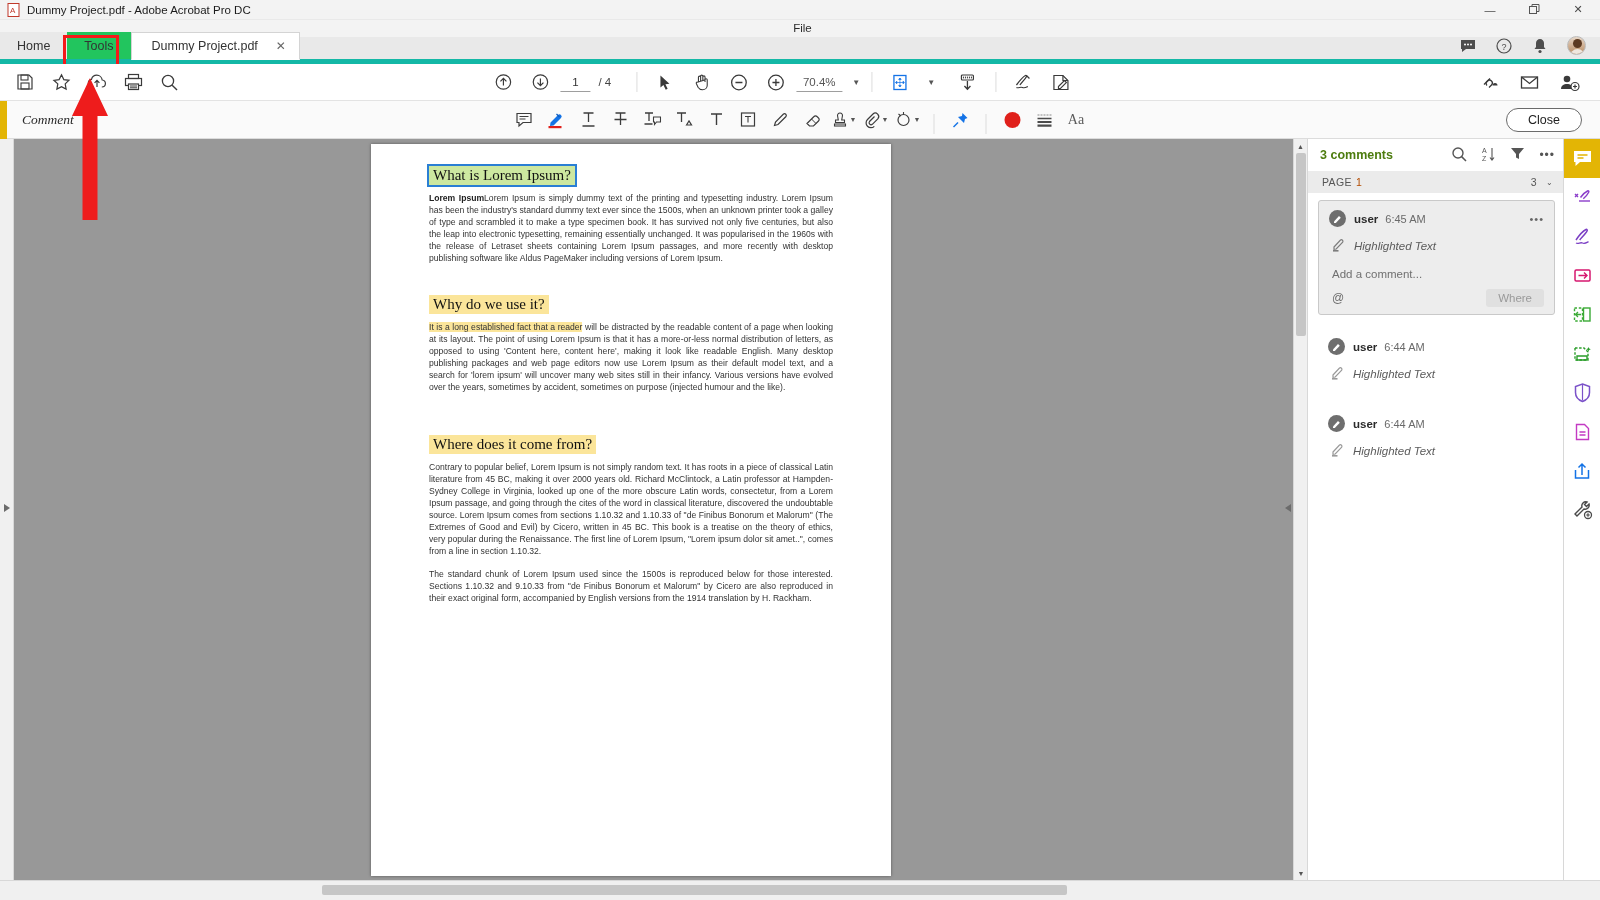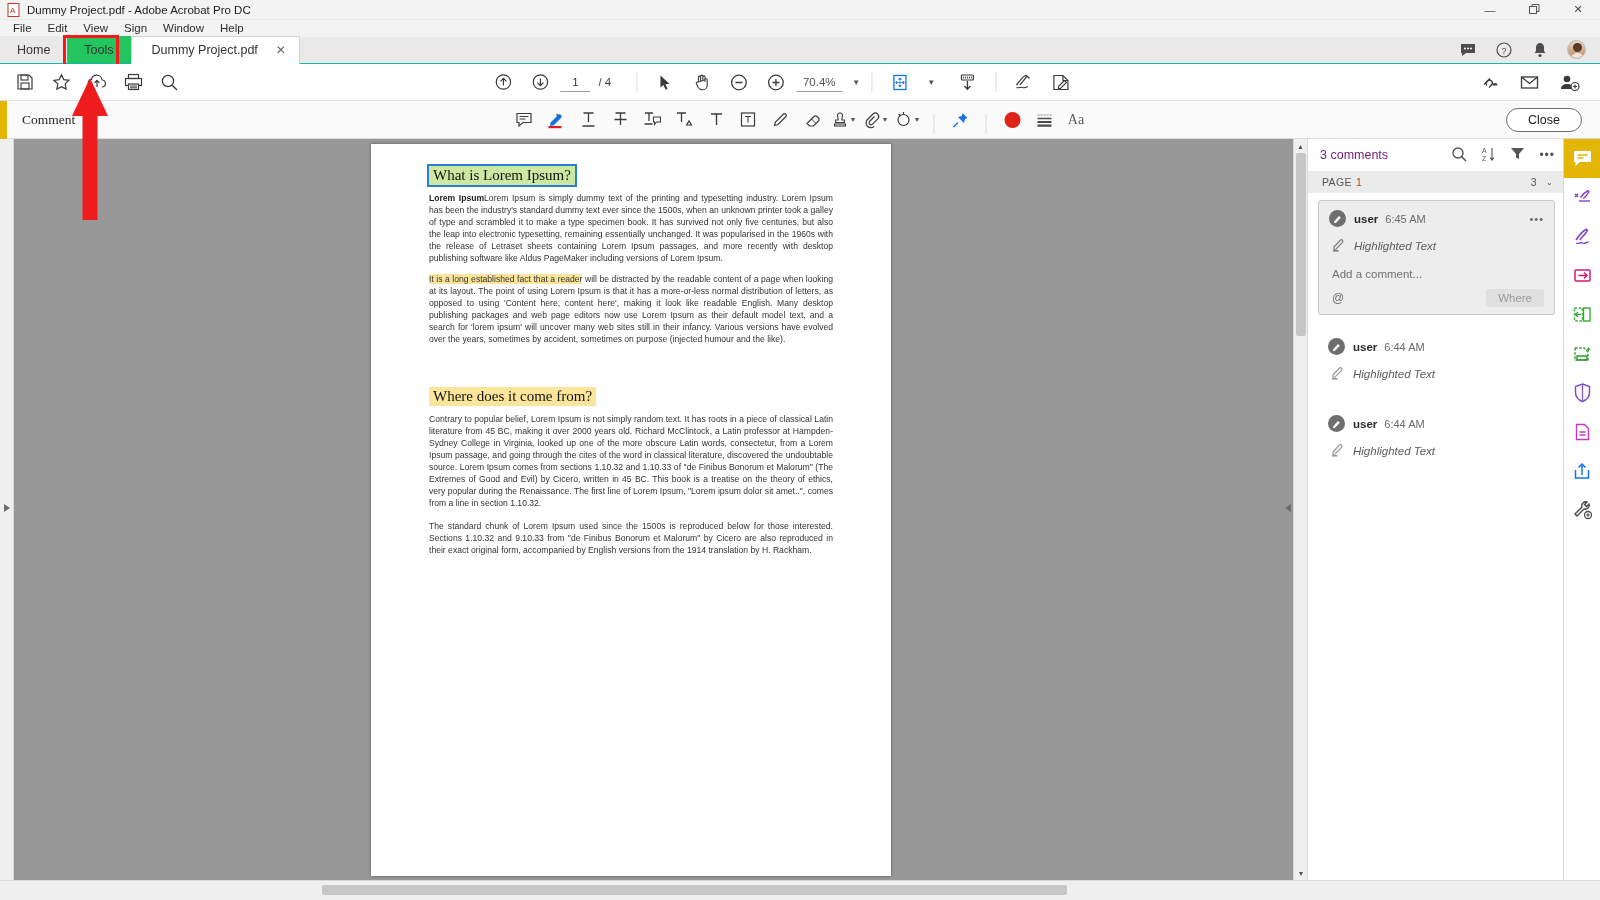--- a/index.html
+++ b/index.html
@@ -14,25 +14,25 @@
 
   
   .titlebar{ height:20px; display:flex; align-items:center; background:#f3f3f3; border-bottom:1px solid #e9e9e9; }
   .titlebar .appicon{ width:14px; height:14px; margin:0 6px 0 7px; position:relative; }
   .titlebar .appicon svg{ display:block; }
   .titlebar .title{ font-size:11.5px; color:#1b1b1b; }
   .wincontrols{ margin-left:auto; display:flex; height:20px; }
   .wincontrols div{ width:44px; height:20px; display:flex; align-items:center; justify-content:center; color:#4a4a4a; font-size:11px; }
 
   
-  .menubar{ height:17px; display:flex; align-items:center; padding-left:5px; background:#f3f3f3; }
+  .menubar{ height:17px; display:flex; align-items:center; padding-left:5px; background:#f3f3f3;flex-direction:column; }
   .menubar span{ font-size:11.5px; color:#2b2b2b; padding:0 8px; line-height:17px; }
 
   
-  .tabstrip{ height:27px; background:#e9e9e9; display:flex; align-items:flex-end; position:relative; border-bottom:1px solid #14b8a6; }
+  .tabstrip{ height:27px; background:#e9e9e9; display:flex; align-items:flex-end; position:relative; border-bottom:5px solid #14b8a6; }
   .tab{ height:27px; display:flex; align-items:center; padding:0 17px; font-size:12.5px; color:#333; position:relative; }
   .tab.home{ background:#e9e9e9; }
   .tab.tools{ background:#22c55e; }
   .tab.active{ background:#ffffff; padding:0 13px 0 20px; border-top:1px solid #d4d4d4; border-left:1px solid #d4d4d4; border-right:1px solid #d4d4d4; border-bottom:1px solid #fff; height:28px; margin-bottom:-1px; }
   .tab .closex{ margin-left:18px; font-size:12px; color:#666; }
   .tab-highlight{ position:absolute; border:3px solid #f51a1a; left:63px; top:-2px; width:56px; height:34px; box-sizing:border-box; pointer-events:none; }
   .tabright{ margin-left:auto; display:flex; align-items:center; gap:18px; padding-right:14px; height:27px; }
   .tabright .ic{ width:18px; height:18px; display:flex; align-items:center; justify-content:center; color:#4d4d4d; }
   .avatar{ width:19px; height:19px; border-radius:50%; background:linear-gradient(#e7d7c8,#b98c63); border:1px solid #bbb; position:relative; overflow:hidden; }
   .avatar:after{ content:""; position:absolute; width:9px; height:9px; border-radius:50%; background:#5c3a22; left:5px; top:2px; }
@@ -46,21 +46,21 @@
   .pagebox{ width:30px; height:19px; border-bottom:1px solid #9e9e9e; text-align:center; font-size:11.5px; color:#333; line-height:19px; }
   .pagetot{ font-size:11.5px; color:#444; margin:0 14px 0 5px; }
   .vsep{ width:1px; height:20px; background:#dcdcdc; margin:0 8px; }
   .zoombox{ width:46px; height:19px; border-bottom:1px solid #9e9e9e; font-size:11.5px; color:#555; text-align:center; line-height:19px; }
   .caret{ font-size:8px; color:#555; margin-left:7px; }
   .tool-right{ margin-left:auto; display:flex; align-items:center; gap:6px; padding-right:14px; }
 
   
   .commentbar{ height:38px; background:#fafafa; border-bottom:1px solid #dcdcdc; display:flex; align-items:center; position:relative; }
   .cb-accent{ width:7px; height:38px; background:#e3b505; }
-  .cb-title{ font-size:13.5px; color:#2b2b2b; padding-left:15px; font-family:"Liberation Serif", serif; }
+  .cb-title{ font-size:13.5px; color:#2b2b2b; padding-left:15px; font-family:"Liberation Serif", serif;font-style:italic; }
   .cb-tools{ position:absolute; left:50%; transform:translateX(-50%); display:flex; align-items:flex-end; gap:3px; }
   .cbtn{ width:29px; height:28px; display:flex; align-items:center; justify-content:center; color:#3c3c3c; border-radius:3px; position:relative; }
   .cbtn .dc{ font-size:7px; color:#555; margin-left:1px; }
   .closebtn{ margin-left:auto; margin-right:18px; border:1px solid #6b6b6b; border-radius:14px; padding:4px 21px; font-size:12.5px; color:#222; background:#fff; }
 
   
   .workspace{ position:absolute; top:139px; left:0; right:0; bottom:20px; display:flex; }
   .leftrail{ width:14px; background:#f0f0f0; border-right:1px solid #d8d8d8; position:relative; }
   .leftrail .arrow{ position:absolute; top:365px; left:4px; width:0; height:0; border-left:6px solid #6b6b6b; border-top:4px solid transparent; border-bottom:4px solid transparent; }
 
@@ -75,21 +75,21 @@
   .para b{ color:#222; }
   .hl{ background:#fbe59a; }
   .docscroll{ position:absolute; right:0; top:0; width:14px; bottom:0; background:#f0f0f0; border-left:1px solid #d8d8d8; }
   .docscroll .up,.docscroll .dn{ height:14px; display:flex; align-items:center; justify-content:center; font-size:7px; color:#555; }
   .docscroll .thumb{ position:absolute; top:14px; left:2px; width:10px; height:183px; background:#c6c6c6; border-radius:2px; }
   .rightarrow{ position:absolute; right:16px; top:365px; width:0; height:0; border-right:6px solid #6b6b6b; border-top:4px solid transparent; border-bottom:4px solid transparent; }
 
   
   .cpanel{ width:256px; background:#fff; border-left:1px solid #d8d8d8; display:flex; flex-direction:column; }
   .cp-head{ height:32px; display:flex; align-items:center; padding:0 8px 0 12px; }
-  .cp-count{ font-size:12.5px; font-weight:normal; color:#701a75; }
+  .cp-count{ font-size:12.5px; font-weight:bold; color:#4d7c0f; }
   .cp-head-ic{ margin-left:auto; display:flex; gap:14px; align-items:center; color:#555; }
   .cp-pagerow{ height:22px; background:#ebebeb; display:flex; align-items:center; padding:0 10px 0 14px; font-size:10.5px; color:#555; letter-spacing:.4px; }
   .cp-pagerow .num{ color:#b34b00; margin-left:4px; }
   .cp-pagerow .cnt{ margin-left:auto; font-size:10.5px; color:#555; }
   .cp-pagerow .chev{ margin-left:9px; font-size:8px; color:#555; }
   .ccard{ margin:7px 8px 0 10px; padding:9px 10px 7px 10px; border-radius:3px; }
   .ccard.active{ background:#ededed; border:1px solid #c9c9c9; }
   .ccard-top{ display:flex; align-items:center; }
   .cavatar{ width:17px; height:17px; border-radius:50%; background:#6e6e6e; display:flex; align-items:center; justify-content:center; }
   .cname{ font-size:11.5px; font-weight:bold; color:#2b2b2b; margin-left:8px; }
@@ -430,20 +430,21 @@
 
   <div class="docarea">
     <div class="page">
       <div class="pgcontent">
 
         <div><span class="h2 green">What is Lorem Ipsum?</span></div>
         <p class="para">
           <b>Lorem Ipsum</b><span>Lorem Ipsum is simply dummy text of the printing and typesetting industry. Lorem Ipsum has been the industry's standard dummy text ever since the 1500s, when an unknown printer took a galley of type and scrambled it to make a type specimen book. It has survived not only five centuries, but also the leap into electronic typesetting, remaining essentially unchanged. It was popularised in the 1960s with the release of Letraset sheets containing Lorem Ipsum passages, and more recently with desktop publishing software like Aldus PageMaker including versions of Lorem Ipsum.</span>
         </p>
 
+        <div><span class="h2 yellow">Why do we use it?</span></div>
         <p class="para">
           <span class="hl">It is a long established fact that a reader</span><span> will be distracted by the readable content of a page when looking at its layout. The point of using Lorem Ipsum is that it has a more-or-less normal distribution of letters, as opposed to using 'Content here, content here', making it look like readable English. Many desktop publishing packages and web page editors now use Lorem Ipsum as their default model text, and a search for 'lorem ipsum' will uncover many web sites still in their infancy. Various versions have evolved over the years, sometimes by accident, sometimes on purpose (injected humour and the like).</span>
         </p>
 
         <div style="margin-top:20px"><span class="h2 yellow">Where does it come from?</span></div>
         <p class="para">Contrary to popular belief, Lorem Ipsum is not simply random text. It has roots in a piece of classical Latin literature from 45 BC, making it over 2000 years old. Richard McClintock, a Latin professor at Hampden-Sydney College in Virginia, looked up one of the more obscure Latin words, consectetur, from a Lorem Ipsum passage, and going through the cites of the word in classical literature, discovered the undoubtable source. Lorem Ipsum comes from sections 1.10.32 and 1.10.33 of "de Finibus Bonorum et Malorum" (The Extremes of Good and Evil) by Cicero, written in 45 BC. This book is a treatise on the theory of ethics, very popular during the Renaissance. The first line of Lorem Ipsum, "Lorem ipsum dolor sit amet..", comes from a line in section 1.10.32.</p>
         <p class="para" style="margin-top:11px">The standard chunk of Lorem Ipsum used since the 1500s is reproduced below for those interested. Sections 1.10.32 and 9.10.33 from "de Finibus Bonorum et Malorum" by Cicero are also reproduced in their exact original form, accompanied by English versions from the 1914 translation by H. Rackham.</p>
       </div>
     </div>
     <div class="rightarrow"></div>

